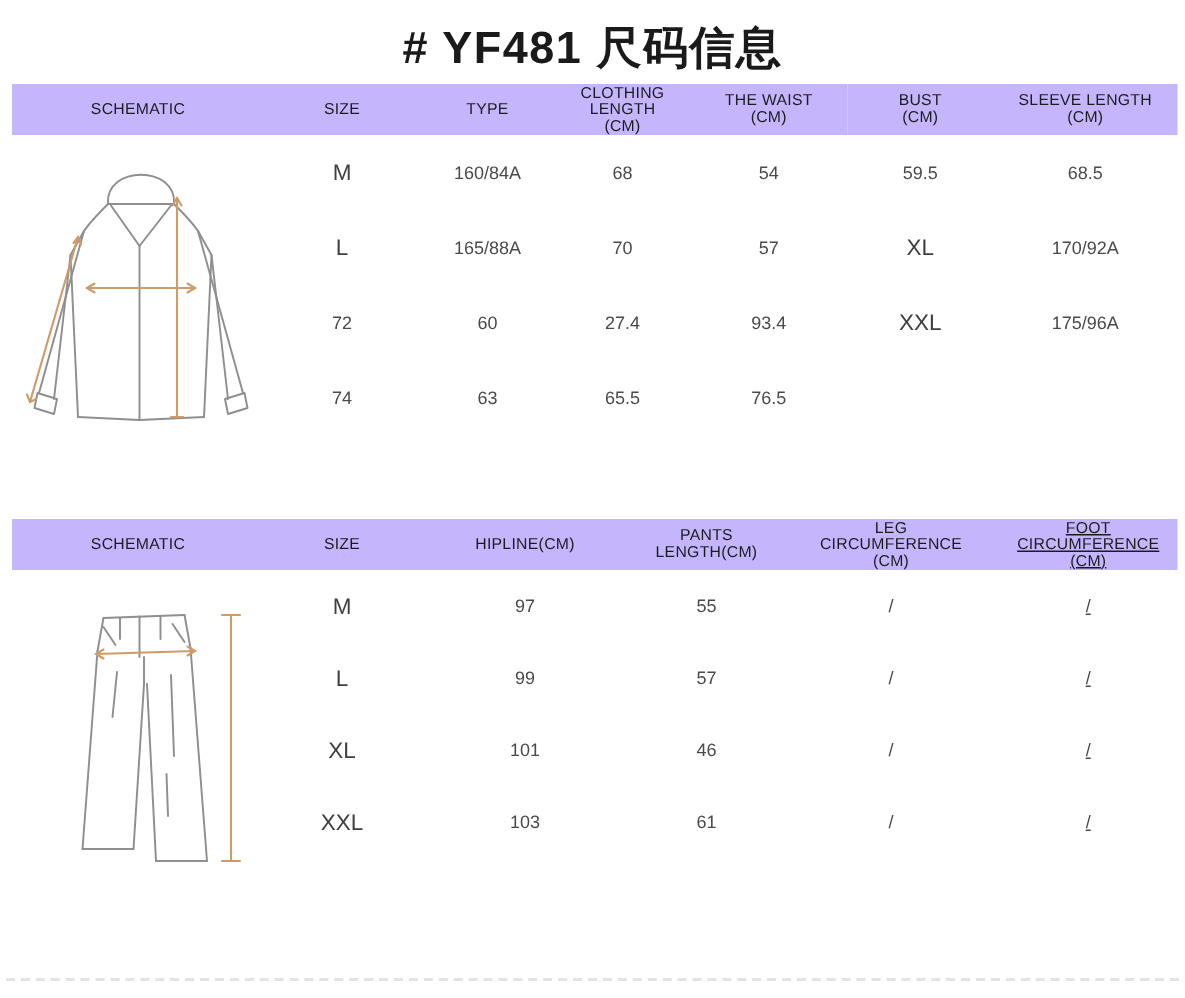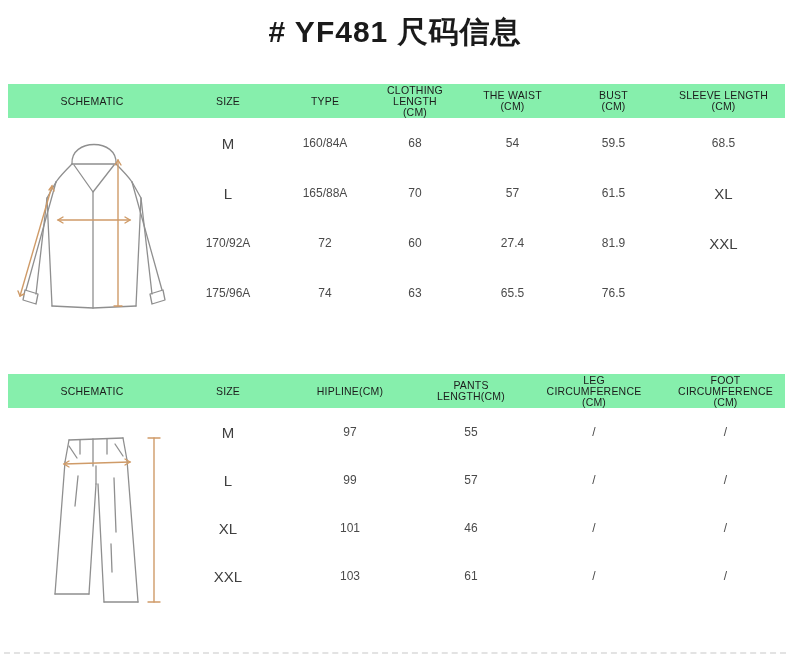--- a/index.html
+++ b/index.html
@@ -6,56 +6,56 @@
   body{
     width:790px;height:665px;
     background:#ffffff;
     font-family:"Liberation Sans","DejaVu Sans",sans-serif;
     color:#1f1f1f;
     overflow:hidden;
     position:relative;
   }
   .title{
     padding-top:12px;
-    height:84px;
+    height:56px;
     box-sizing:border-box;
     text-align:center;
     font-size:30px;
     font-weight:700;
     letter-spacing:1px;
     color:#1a1a1a;
   }
   .size-table{
     margin-left:8px;
     width:777px;
     display:grid;
   }
   .t1{grid-template-columns:168px 104px 90px 90px 105px 97px 123px;
       grid-template-rows:34px 50px 50px 50px 50px;}
   .t2{grid-template-columns:168px 104px 140px 102px 144px 119px;
       grid-template-rows:34px 48px 48px 48px 48px;
       margin-top:56px;}
   .th{
-    background:#86efac;
+    background:#c4b5fd;
     display:flex;align-items:center;justify-content:center;
     text-align:center;
     font-size:10.5px;
     line-height:11px;
     color:#1c1c1c;
     white-space:pre-line;
     letter-spacing:0.2px;
   }
   .td{
     display:flex;align-items:center;justify-content:center;
     font-size:12px;
     color:#4a4a4a;
   }
   .size-cell{font-size:15px;color:#3f3f3f;}
   .last-t1{box-sizing:border-box;}
-  .last-t2{box-sizing:border-box;}
+  .last-t2{box-sizing:border-box;text-decoration:underline;}
   .schematic-cell{
     grid-column:1;
     grid-row:2 / span 4;
     display:flex;align-items:flex-start;justify-content:center;
     padding-top:6px;
   }
   .dashed-line{
     position:absolute;
     left:4px;right:4px;
     top:652px;
@@ -131,28 +131,27 @@
   <div class="td">160/84A</div>
   <div class="td">68</div>
   <div class="td">54</div>
   <div class="td">59.5</div>
   <div class="td last-t1">68.5</div>
 
   <div class="td size-cell">L</div>
   <div class="td">165/88A</div>
   <div class="td">70</div>
   <div class="td">57</div>
-  <div class="td">61.5</div>
 
   <div class="td size-cell">XL</div>
   <div class="td">170/92A</div>
   <div class="td">72</div>
   <div class="td">60</div>
   <div class="td">27.4</div>
-  <div class="td last-t1">81.9</div>
+  <div class="td last-t1">93.4</div>
 
   <div class="td size-cell">XXL</div>
   <div class="td">175/96A</div>
   <div class="td">74</div>
   <div class="td">63</div>
   <div class="td">65.5</div>
   <div class="td last-t1">76.5</div>
 </div>
 
 <div class="size-table t2">

